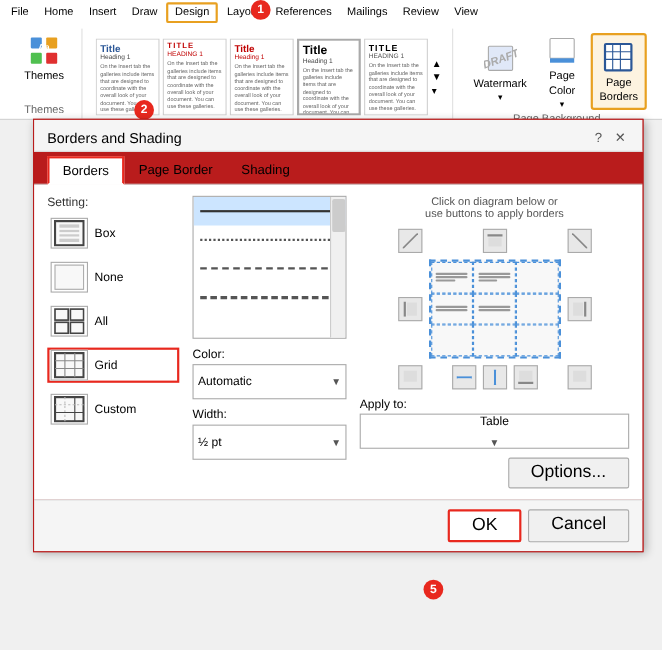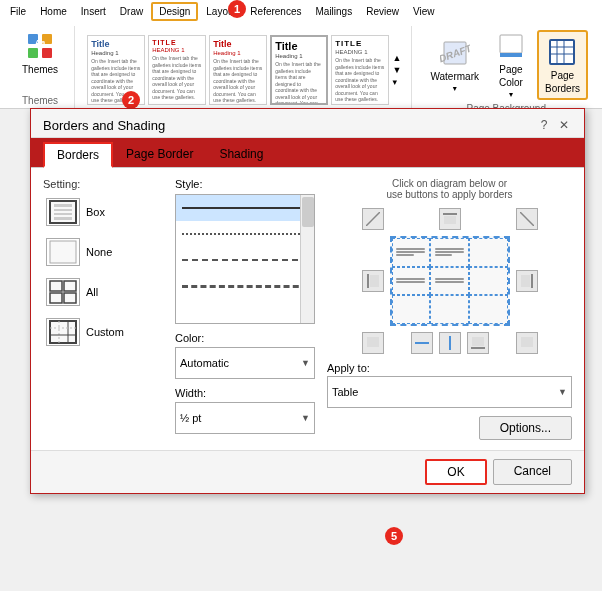--- a/index.html
+++ b/index.html
@@ -401,21 +401,21 @@
       padding: 8px 12px;
       background: #f5f5f5;
       border-top: 1px solid #ddd;
       gap: 6px;
     }
     .footer-btn {
       padding: 4px 20px;
       border: 1px solid #aaa;
       background: #f0f0f0;
       cursor: pointer;
-      font-size: 12px;
+      font-size: 16px;
       border-radius: 2px;
     }
     .footer-btn.ok-btn {
       border: 2px solid #e8281e;
       background: #fff;
       font-weight: 500;
     }
 
     
     .fc1 .format-card-title { color: #2b5797; }
@@ -630,38 +630,49 @@
             <svg width="28" height="24" viewBox="0 0 28 24">
               <rect x="1" y="1" width="12" height="10" fill="#f8f8f8" stroke="#444" stroke-width="1.5"></rect>
               <rect x="15" y="1" width="12" height="10" fill="#f8f8f8" stroke="#444" stroke-width="1.5"></rect>
               <rect x="1" y="13" width="12" height="10" fill="#f8f8f8" stroke="#444" stroke-width="1.5"></rect>
               <rect x="15" y="13" width="12" height="10" fill="#f8f8f8" stroke="#444" stroke-width="1.5"></rect>
             </svg>
           </div>
           <span class="setting-name">All</span>
         </div>
 
+        <div class="setting-item selected">
+          <div class="setting-icon icon-grid">
+            <svg width="28" height="24" viewBox="0 0 28 24">
+              <rect x="1" y="1" width="26" height="22" fill="#f8f8f8" stroke="#444" stroke-width="2"></rect>
+              <line x1="10" y1="1" x2="10" y2="23" stroke="#888" stroke-width="1"></line>
+              <line x1="19" y1="1" x2="19" y2="23" stroke="#888" stroke-width="1"></line>
+              <line x1="1" y1="8" x2="27" y2="8" stroke="#888" stroke-width="1"></line>
+              <line x1="1" y1="15" x2="27" y2="15" stroke="#888" stroke-width="1"></line>
+            </svg>
+          </div>
+          <span class="setting-name">Grid</span>
+        </div>
 
         <div class="setting-item">
           <div class="setting-icon icon-custom">
             <svg width="28" height="24" viewBox="0 0 28 24">
               <rect x="1" y="1" width="26" height="22" fill="#f8f8f8" stroke="#888" stroke-width="1" stroke-dasharray="3,2"></rect>
               <rect x="1" y="1" width="26" height="22" fill="none" stroke="#444" stroke-width="2" stroke-dasharray="none"></rect>
               <line x1="10" y1="1" x2="10" y2="23" stroke="#bbb" stroke-width="1" stroke-dasharray="2,2"></line>
               <line x1="19" y1="1" x2="19" y2="23" stroke="#444" stroke-width="1"></line>
               <line x1="1" y1="8" x2="27" y2="8" stroke="#bbb" stroke-width="1" stroke-dasharray="2,2"></line>
               <line x1="1" y1="15" x2="27" y2="15" stroke="#444" stroke-width="1"></line>
             </svg>
           </div>
           <span class="setting-name">Custom</span>
         </div>
       </div>
 
       <div class="style-panel">
-        <div class="style-label">Style:</div>
 
         <div class="style-listbox">
           <div class="style-item selected">
             <div class="style-line-solid"></div>
           </div>
           <div class="style-item">
             <div class="style-line-dotted"></div>
           </div>
           <div class="style-item">
             <div class="style-line-dashed"></div>
@@ -806,21 +817,21 @@
                   <rect x="1" y="1" width="12" height="10" fill="#ddd" stroke="none"></rect>
                 </svg>
             </div>
           </div>
 
         </div>
 
         <div class="apply-section">
           <div class="apply-label">Apply to:</div>
           <div class="select-row">
-            <div class="select-box" style="width:140px;">
+            <div class="select-box" style="width:140px;flex-direction:column;">
               <span>Table</span>
               <span class="select-arrow">▼</span>
             </div>
           </div>
         </div>
 
         <div style="display:flex; justify-content:flex-end; margin-top:8px;">
           <div class="footer-btn">Options...</div>
         </div>
 

